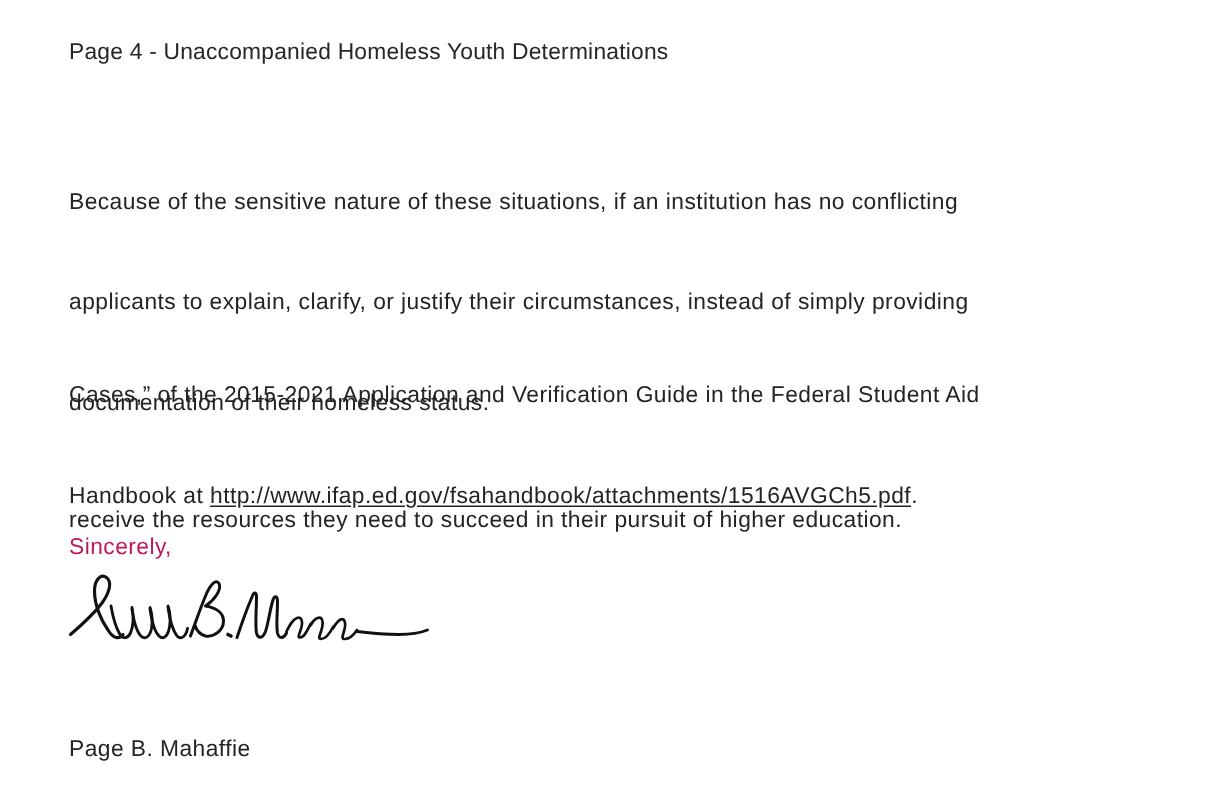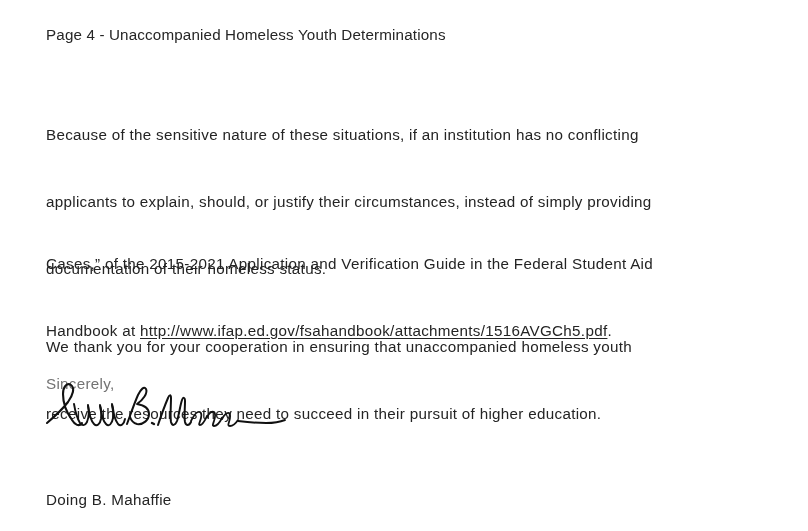--- a/index.html
+++ b/index.html
@@ -58,22 +58,21 @@
   #para-1 { top: 79px; }
   #para-2 { top: 208px; }
   #para-3 { top: 291px; }
 
   .closing-salutation {
     position: absolute;
     left: 46px;
     top: 354px;
     font-size: 15.2px;
     line-height: 22px;
-    color: #737373;
-    margin-top: 19px;
+    color: #be185d;
   }
 
   .signature-block {
     position: absolute;
     left: 46px;
     top: 444px;
   }
 
   .signature-block .line {
     display: block;
@@ -101,31 +100,30 @@
 </style>
 </head>
 <body>
 
 <div class="page">
 
   <div class="page-header doc-text">Page 4 - Unaccompanied Homeless Youth Determinations</div>
 
   <div class="para doc-text" id="para-1">
     <span class="line">Because of the sensitive nature of these situations, if an institution has no conflicting</span>
-    <span class="line">applicants to explain, should, or justify their circumstances, instead of simply providing</span>
+    <span class="line">applicants to explain, clarify, or justify their circumstances, instead of simply providing</span>
     <span class="line">documentation of their homeless status.</span>
   </div>
 
   <div class="para doc-text" id="para-2">
     <span class="line">Cases,” of the 2015-2021 Application and Verification Guide in the Federal Student Aid</span>
     <span class="line"><span>Handbook at </span><a class="url-link" href="#">http://www.ifap.ed.gov/fsahandbook/attachments/1516AVGCh5.pdf</a><span>.</span></span>
   </div>
 
   <div class="para doc-text" id="para-3">
-    <span class="line">We thank you for your cooperation in ensuring that unaccompanied homeless youth</span>
     <span class="line">receive the resources they need to succeed in their pursuit of higher education.</span>
   </div>
 
   <div class="closing-salutation doc-text">Sincerely,</div>
 
   <div class="signature-image">
     <svg viewBox="0 0 250 62" xmlns="http://www.w3.org/2000/svg" aria-hidden="true">
       <g fill="none" stroke="#111111" stroke-linecap="round" stroke-linejoin="round">
 
         <path d="M3 47 C10 41, 18 34, 24 26 C29 19, 31 12, 27 9 C23 6, 19 11, 19 18 C19 27, 23 37, 28 44 C31 49, 35 51, 38 47" stroke-width="2.1"></path>
@@ -144,18 +142,18 @@
         <path d="M147 45 C149 41, 151 37, 154 36 C157 35, 158 38, 157 42 C156 46, 154 49, 156 49 C159 49, 161 44, 163 40" stroke-width="1.8"></path>
         <path d="M163 41 C165 37, 168 35, 170 36 C172 38, 171 42, 170 45 C169 48, 168 50, 170 50 C173 50, 176 46, 178 42" stroke-width="1.8"></path>
         <path d="M178 43 C180 39, 183 36, 185 37 C187 39, 186 43, 185 46 C184 49, 184 50, 186 50 C189 50, 192 47, 194 44" stroke-width="1.8"></path>
 
         <path d="M194 45 C202 46, 212 47, 222 47 C230 47, 236 46, 241 44" stroke-width="1.9"></path>
       </g>
     </svg>
   </div>
 
   <div class="signature-block doc-text">
-    <span class="line">Doing B. Mahaffie</span>
+    <span class="line">Page B. Mahaffie</span>
     
     
   </div>
 
 </div>
 
 </body></html>

